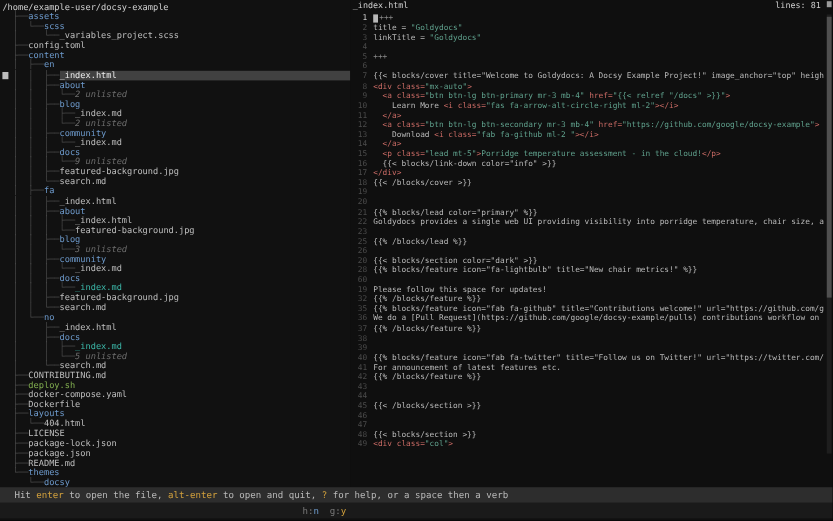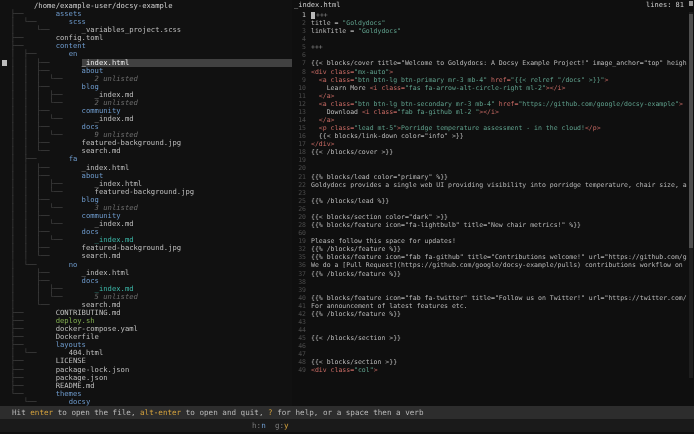--- a/index.html
+++ b/index.html
@@ -13,21 +13,21 @@
   
   #tree-panel {
     position:absolute; left:0; top:0; width:292px; height:406px;
     padding-top:2px; overflow:hidden; background:#111111;
   }
   .trow {
     position:relative; height:8.08px; line-height:8.1px;
     font-size:7.2px; white-space:pre; display:flex; align-items:center;
   }
   .trow .pfx { color:#4b4b4b; padding-left:2px; white-space:pre; }
-  .trow .nm  { white-space:pre;margin-left:32px; }
+  .trow .nm  { white-space:pre; }
   .n-root { color:#d2d2d2; }
   .n-dir  { color:#6e9bcd; }
   .n-file { color:#bfbfbf; }
   .n-exec { color:#82af50; }
   .n-teal { color:#3cb9aa; }
   .n-unl  { color:#6e6e6e; font-style:italic; }
   .trow.sel .nm {
     flex:1; background:#414141; color:#ededed;
   }
   .trow.sel .marker {

